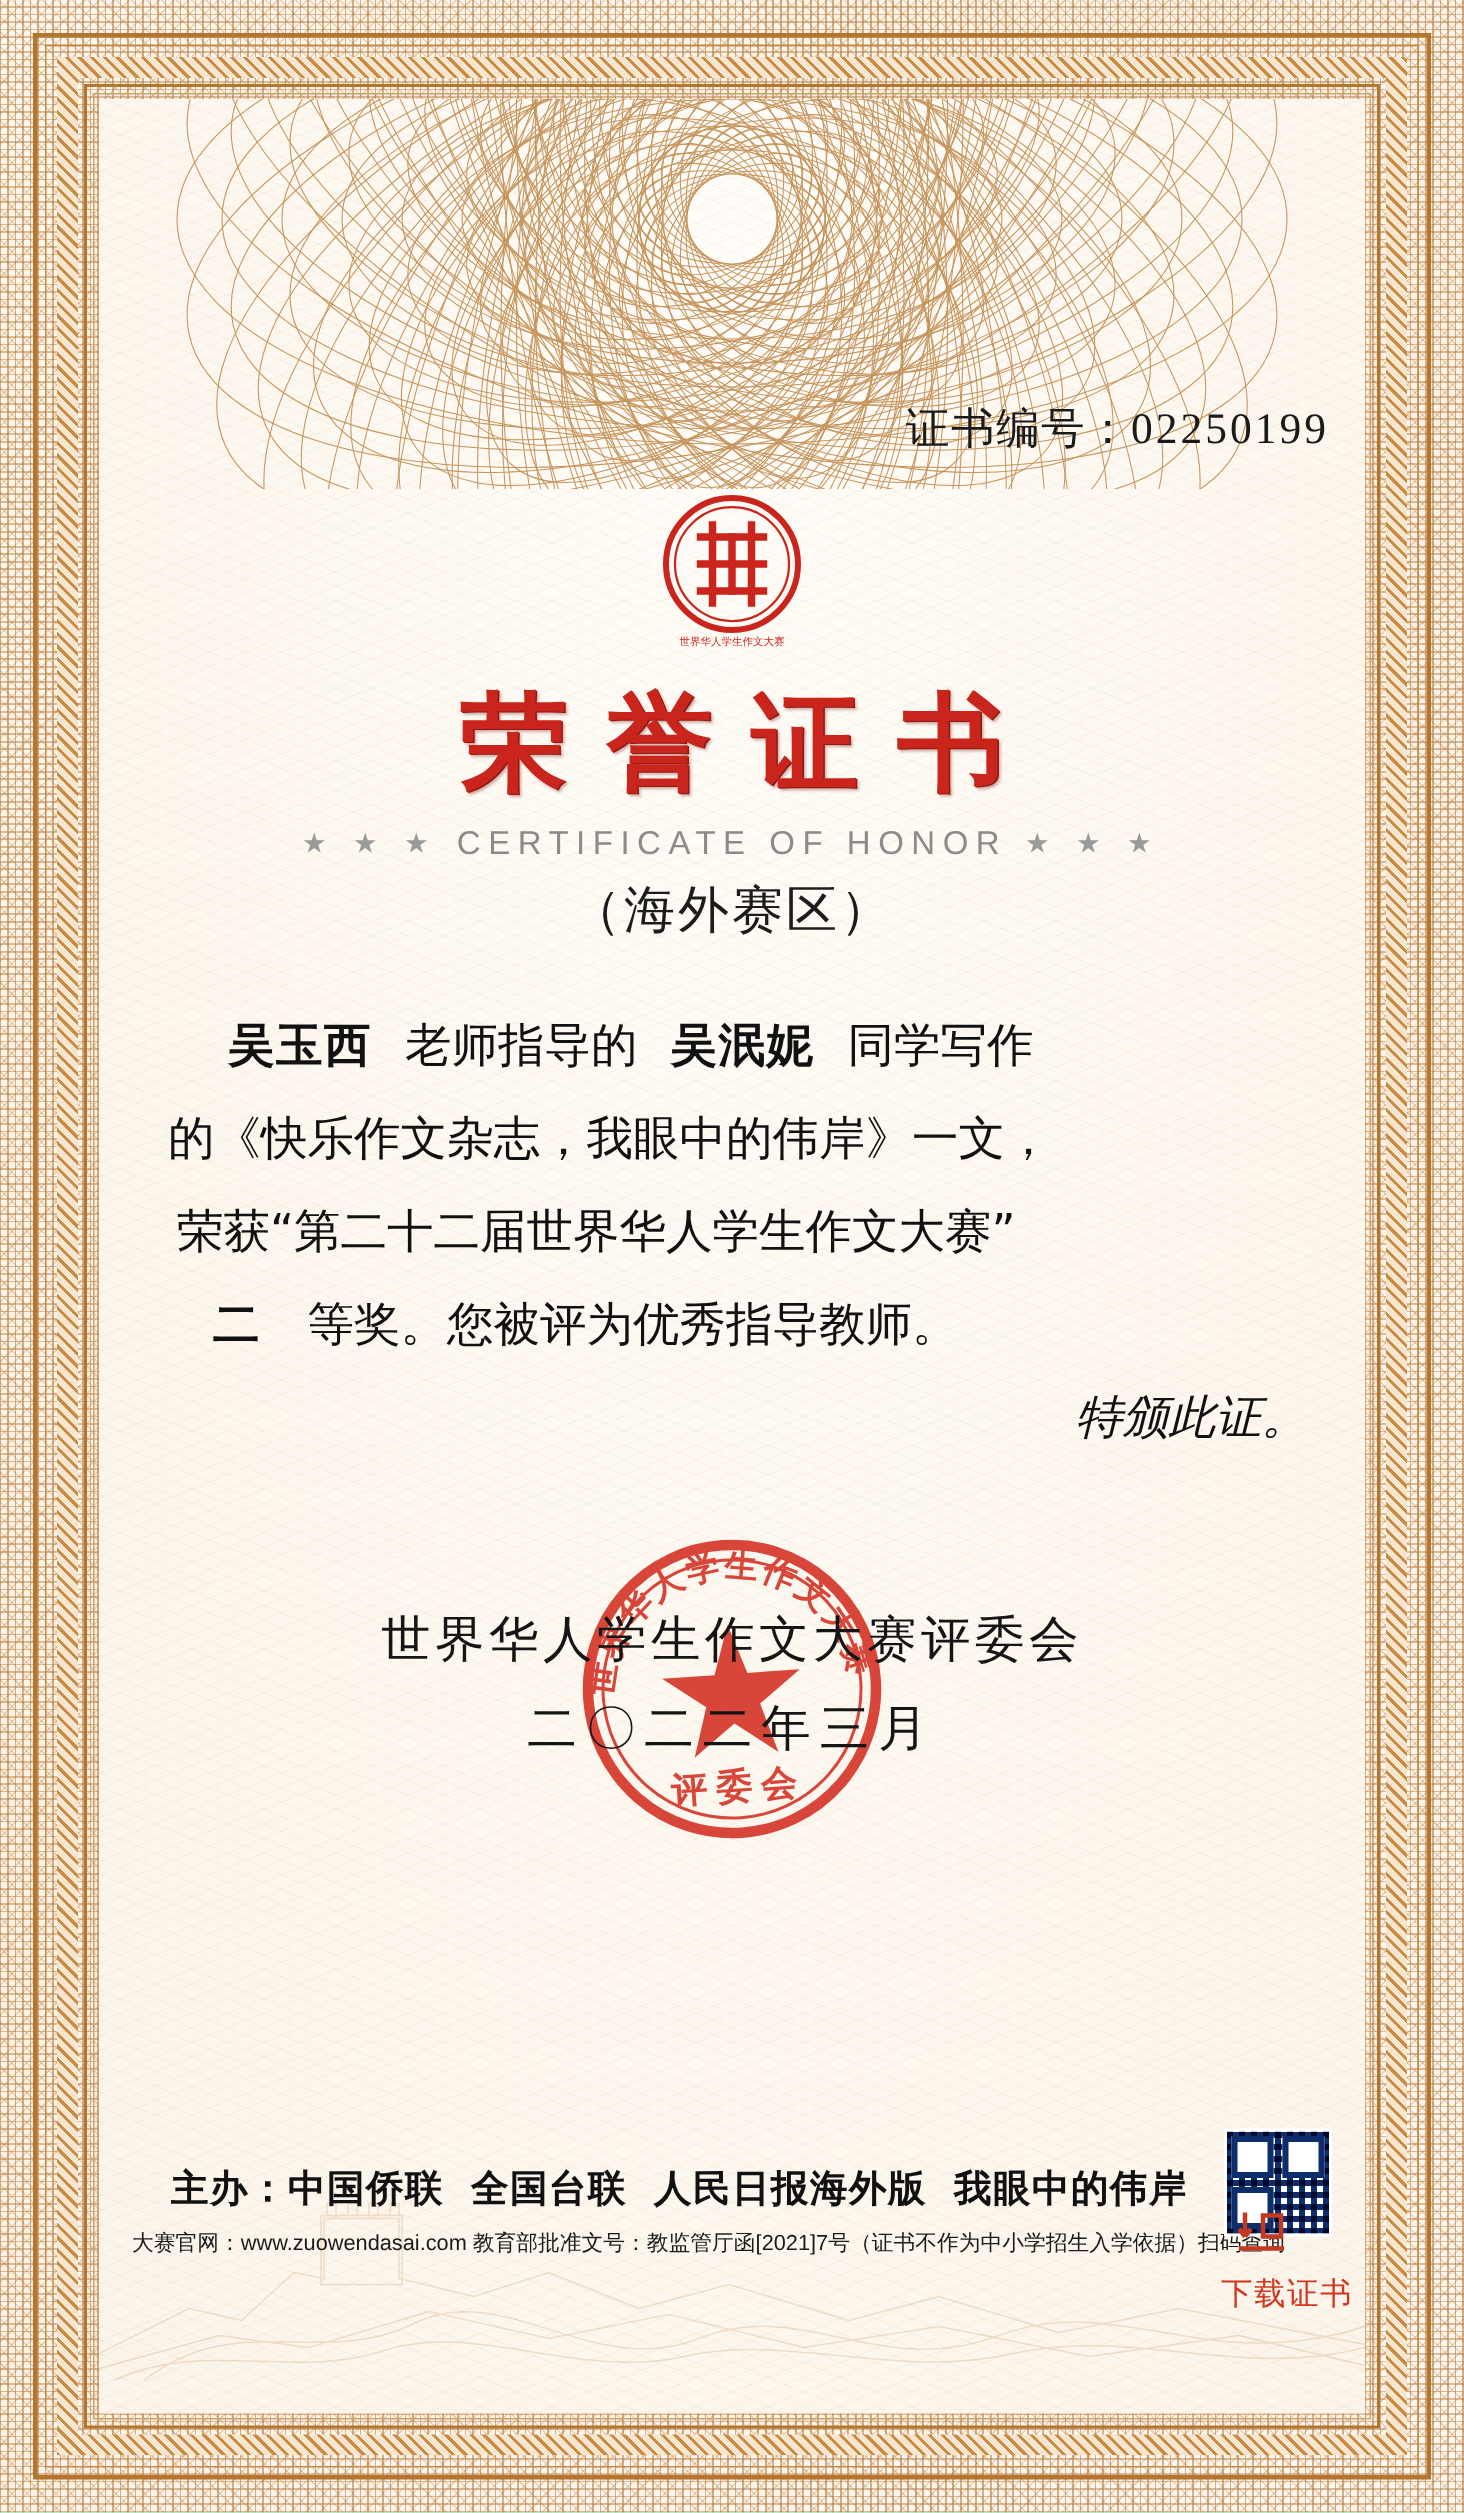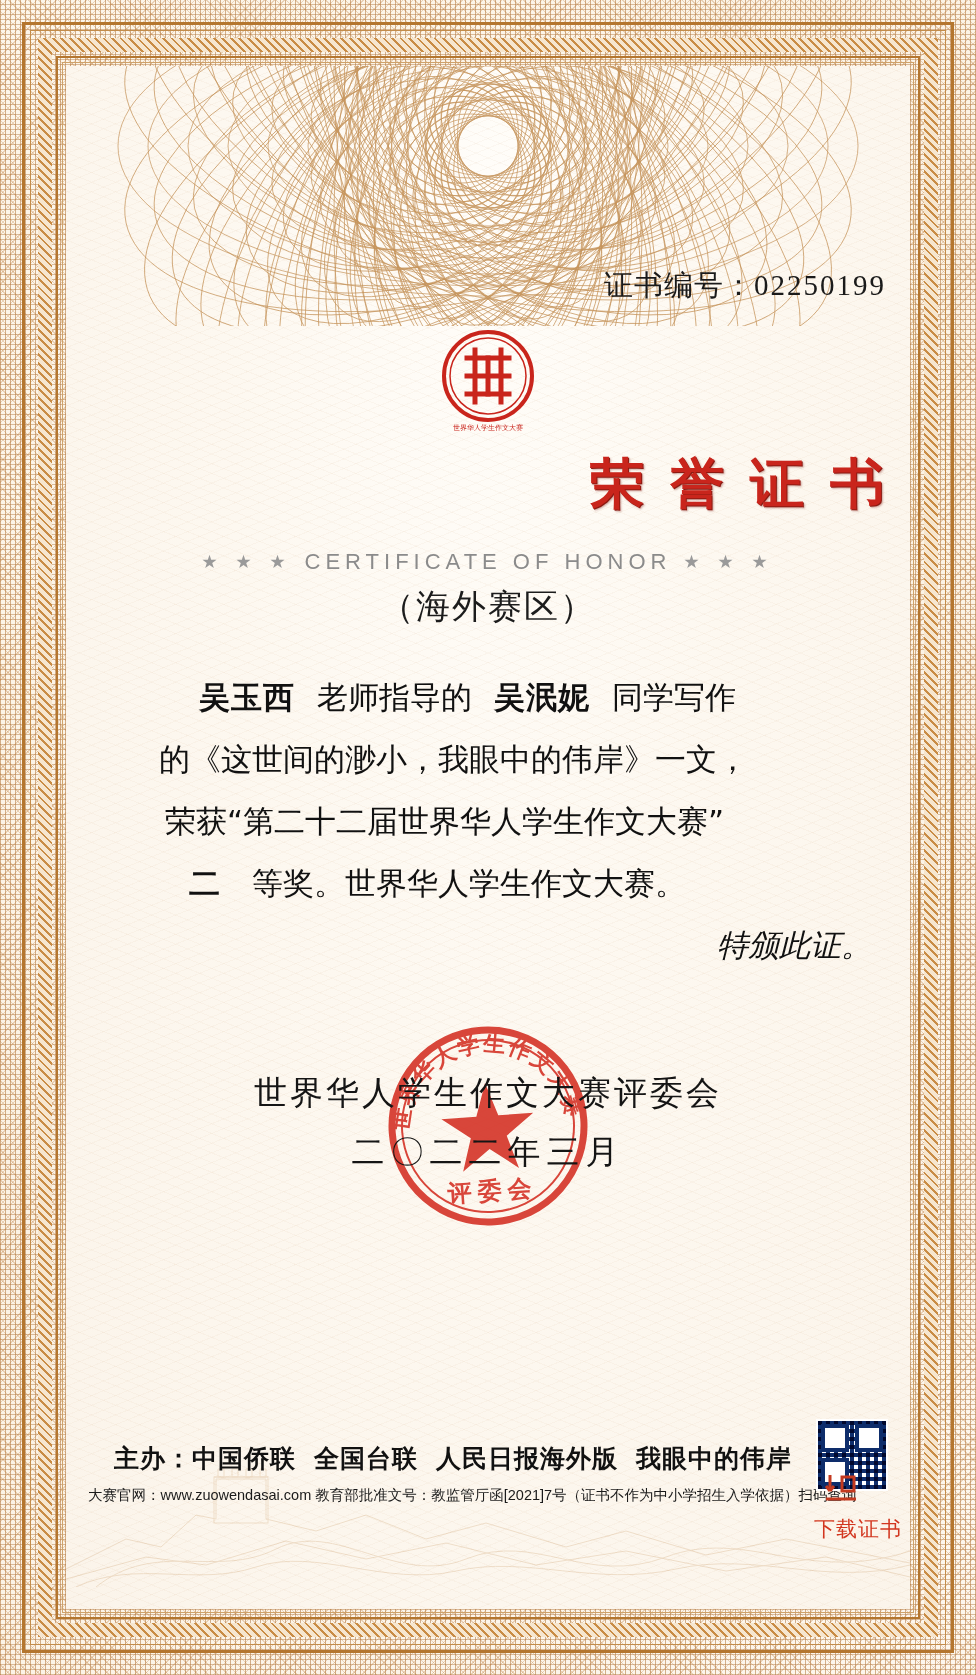--- a/index.html
+++ b/index.html
@@ -149,22 +149,22 @@
     transform: translateX(-50%);
     width: 130px;
     height: 110px;
   }
 
   
   .title-cn {
     position: absolute;
     top: 382px;
     left: 0; right: 0;
-    text-align: right;
-    font-size: 54px;
+    text-align: center;
+    font-size: 71px;
     font-weight: bold;
     letter-spacing: 26px;
     text-indent: 26px;
     color: #c9251c;
     font-family: "DejaVu Serif", "Liberation Serif", serif;
     text-shadow: 1px 1px 0 #8c1a12, 2px 2px 2px rgba(120,20,12,0.35);
   }
   .title-en-row {
     position: absolute;
     top: 483px;
@@ -202,21 +202,20 @@
     top: 600px;
     left: 38px;
     right: 38px;
     font-size: 31px;
     line-height: 62px;
     color: #111;
     font-family: "DejaVu Sans", "Liberation Sans", sans-serif;
   }
   .body-line {
     white-space: nowrap;
-    margin-left: 47px;
   }
   .line1 { text-align: left; padding-left: 48px; }
   .line2 { text-align: left; padding-left: 8px; }
   .line3 { text-align: left; padding-left: 14px; }
   .line4 { text-align: left; padding-left: 38px; }
   .line5 { text-align: right; padding-left: 84px; font-style: italic; }
   .blank-name {
     font-weight: bold;
     letter-spacing: 1px;
   }
@@ -407,24 +406,24 @@
       <span class="stars">★ ★ ★</span>
       <span class="title-en">CERTIFICATE OF HONOR</span>
       <span class="stars">★ ★ ★</span>
     </div>
     <div class="subtitle">（海外赛区）</div>
 
     <div class="body-text">
       <div class="body-line line1">
         <span class="blank-name">吴玉西</span><span class="gap"></span><span>老师指导的</span><span class="gap"></span><span class="blank-name">吴泯妮</span><span class="gap"></span><span>同学写作</span>
       </div>
-      <div class="body-line line2">的《这世间的渺小，我眼中的伟岸》一文，</div>
+      <div class="body-line line2">的《快乐作文杂志，我眼中的伟岸》一文，</div>
       <div class="body-line line3">荣获“第二十二届世界华人学生作文大赛”</div>
       <div class="body-line line4">
-        <span class="award-grade">二</span><span class="gap"></span><span>等奖。世界华人学生作文大赛。</span>
+        <span class="award-grade">二</span><span class="gap"></span><span>等奖。您被评为优秀指导教师。</span>
       </div>
       <div class="body-line line5">特颁此证。</div>
     </div>
 
     <svg class="seal" viewBox="0 0 210 210">
       <circle cx="105" cy="105" r="96" fill="none" stroke="#d3291d" stroke-width="7"></circle>
       <circle cx="105" cy="105" r="86" fill="none" stroke="#d3291d" stroke-width="2"></circle>
       <polygon points="105,62 116,95 151,95 123,116 133,149 105,128 77,149 87,116 59,95 94,95" fill="#d3291d"></polygon>
       <path id="sealArcTop" d="M 25 110 A 80 80 0 0 1 185 110" fill="none"></path>
       <text fill="#d3291d" font-size="22" font-weight="bold" font-family="'DejaVu Sans',sans-serif" letter-spacing="2">

